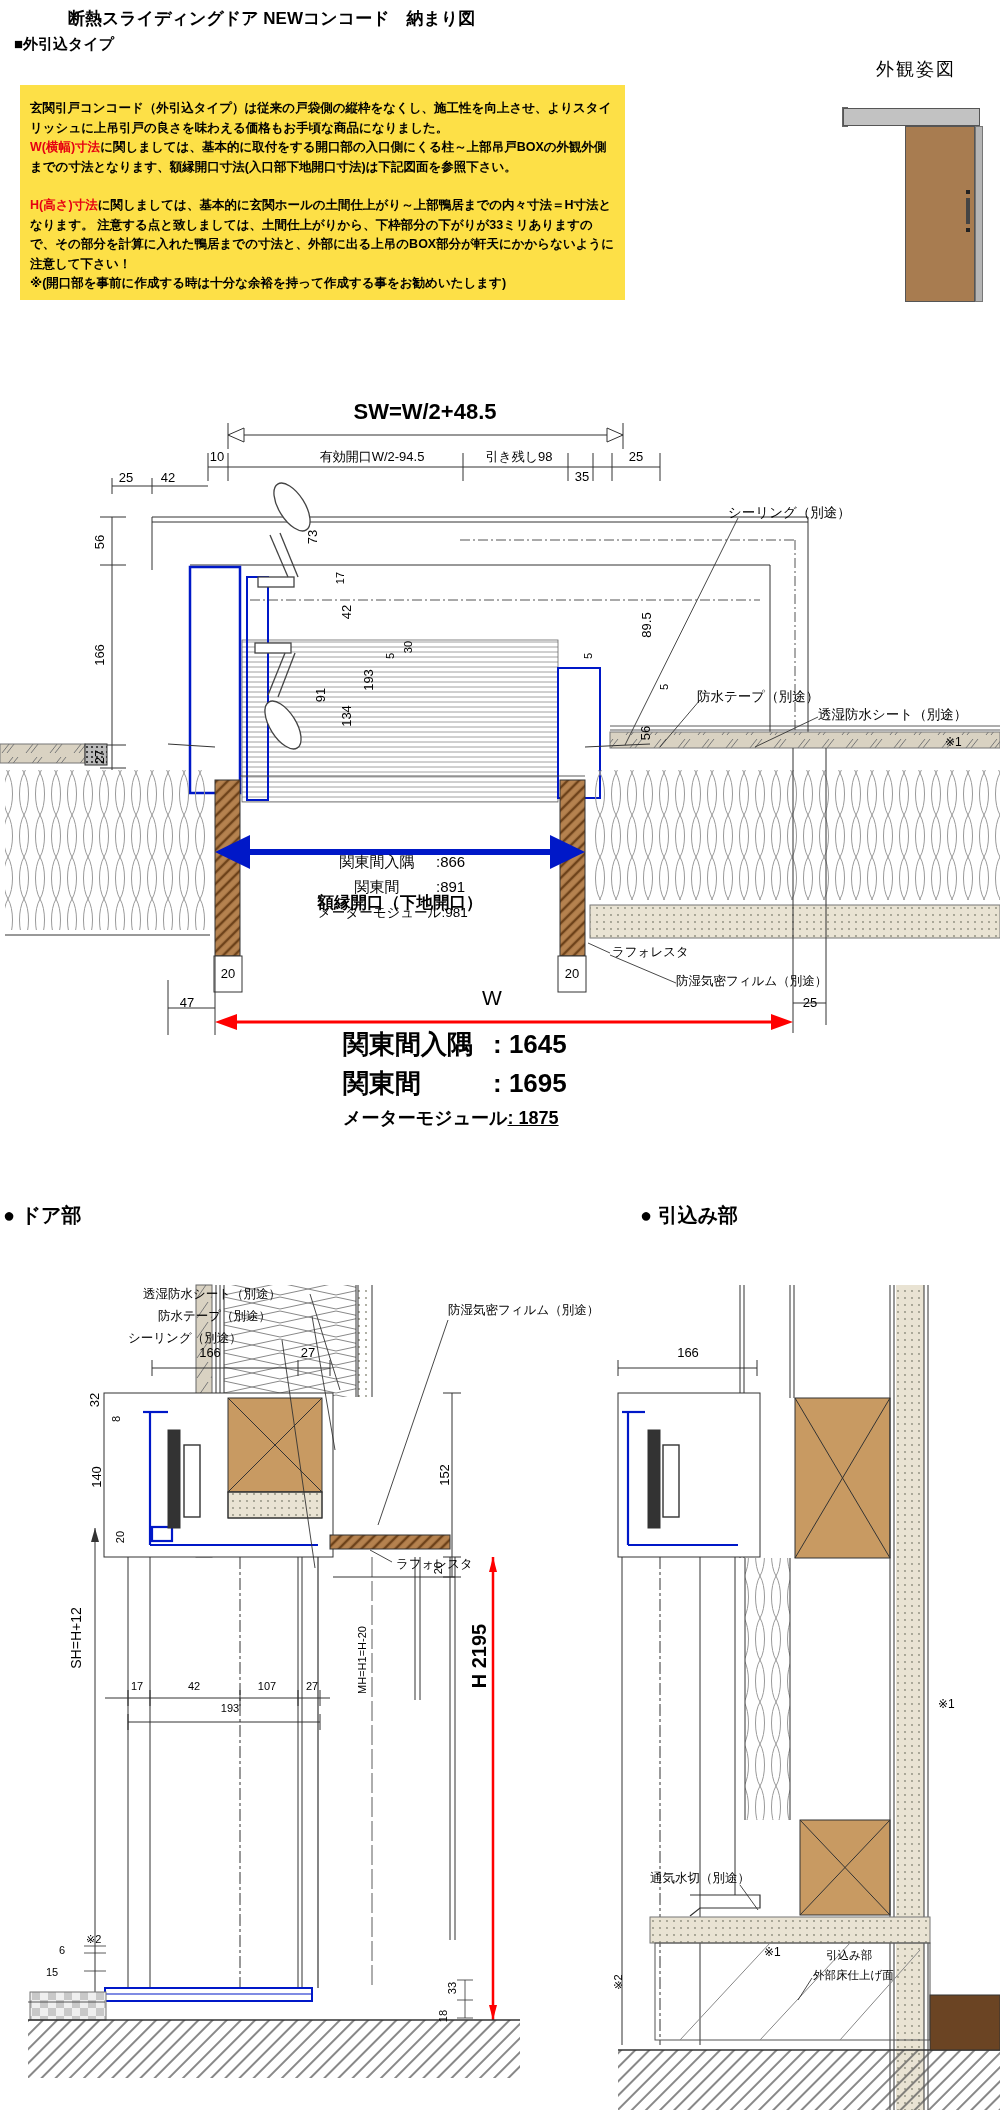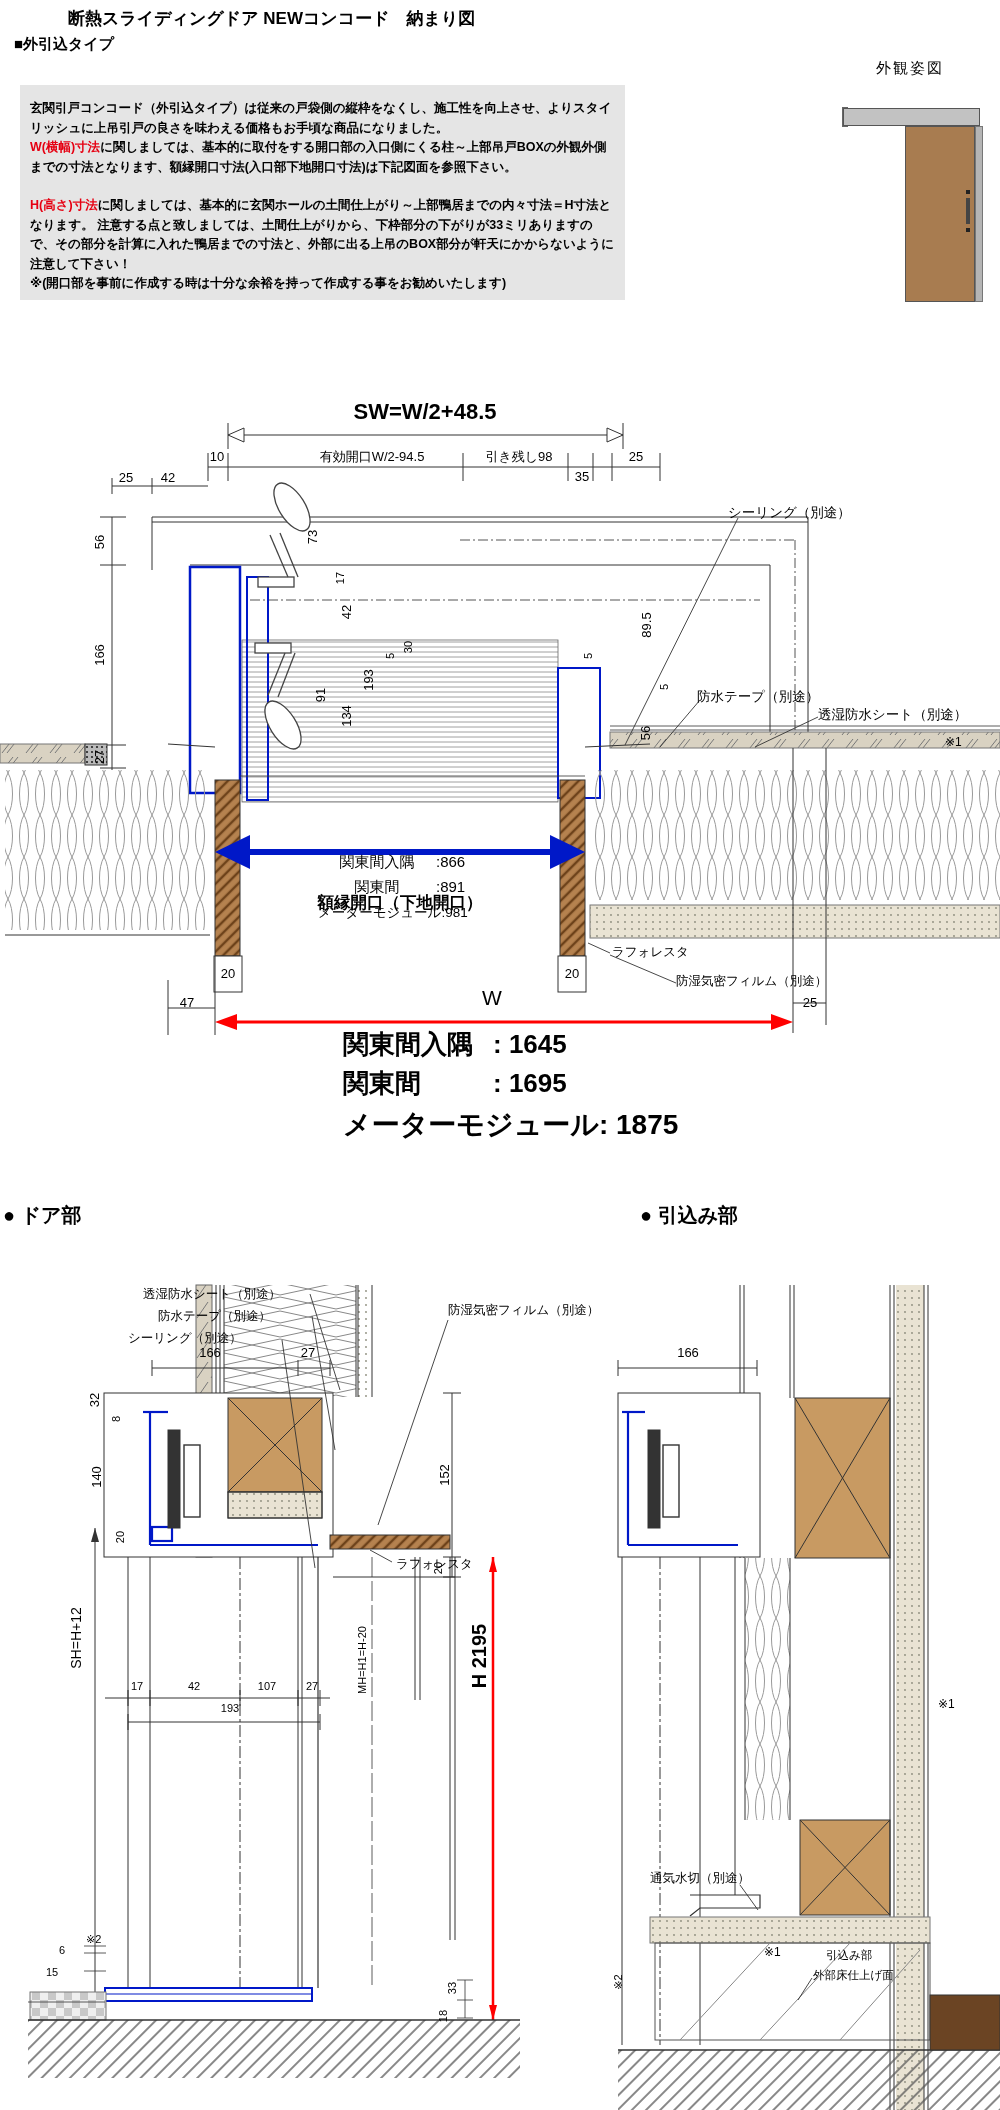--- a/index.html
+++ b/index.html
@@ -3,36 +3,36 @@
 <meta charset="utf-8">
 <style>
   html,body{margin:0;padding:0;background:#fff;}
   #page{position:relative;width:1000px;height:2110px;background:#fff;overflow:hidden;
         font-family:"Liberation Sans","DejaVu Sans",sans-serif;color:#000;}
   .lbl{position:absolute;white-space:nowrap;line-height:1;font-size:12px;color:#000;}
   .c{transform:translate(-50%,-50%);}
   .cr{transform:translate(-50%,-50%) rotate(-90deg);}
   .title{font-size:17px;font-weight:bold;padding-left:48px;}
   .subtitle{font-size:15px;font-weight:bold;}
-  .infobox{position:absolute;left:20px;top:85px;width:605px;height:215px;background:#e5e5e5;
+  .infobox{position:absolute;left:20px;top:85px;width:605px;height:215px;background:#fde047;
            font-size:12.5px;font-weight:600;line-height:19.5px;padding:14px 10px 0 10px;box-sizing:border-box;}
   .infobox p{margin:0 0 0 0;}
   .infobox .gap{height:19px;}
   .red{color:#e60012;}
   .sec-head{font-size:20px;font-weight:bold;}
   .dim{font-size:13px;}
   .dim-s{font-size:11px;}
   .callout{font-size:12.5px;}
   .opening-lbl{font-size:16.5px;font-weight:bold;}
   .tbl-row{position:absolute;font-size:15px;font-weight:normal;white-space:nowrap;text-align:center;}
   .tbl-row .t-lbl{display:inline-block;min-width:118px;}
   .tbl-row.small{font-size:13.5px;}
   .sum-row{position:absolute;font-weight:bold;white-space:nowrap;font-size:26px;}
   .sum-row .s-lbl{display:inline-block;min-width:150px;}
-  .sum-row.small{font-size:28px;}
+  .sum-row.small{font-size:18px;text-decoration:underline;}
   .w-lbl{font-size:21px;}
   .h-lbl{font-size:20px;font-weight:bold;}
   svg{position:absolute;left:0;overflow:visible;}
   
   .app-bar{position:absolute;left:843px;top:108px;width:137px;height:18px;background:#c2c2c2;border:1px solid #555;box-sizing:border-box;}
   .app-cap{position:absolute;left:842px;top:107px;width:6px;height:20px;background:#666;}
   .app-door{position:absolute;left:905px;top:126px;width:70px;height:176px;background:#a87c50;border:1px solid #555;box-sizing:border-box;}
   .app-strip{position:absolute;left:975px;top:126px;width:8px;height:176px;background:#b5b5b5;border:1px solid #777;box-sizing:border-box;}
   .app-dot{position:absolute;width:4px;height:4px;background:#222;}
   .app-handle{position:absolute;left:966px;top:198px;width:4px;height:26px;background:#444;}
@@ -46,21 +46,21 @@
   <div class="lbl subtitle" style="left:14px;top:36px;">■外引込タイプ</div>
 
   <div class="infobox">
     <p><span>玄関引戸コンコード（外引込タイプ）は従来の戸袋側の縦枠をなくし、施工性を向上させ、よりスタイリッシュに上吊引戸の良さを味わえる価格もお手頃な商品になりました。</span></p>
     <p><span class="red">W(横幅)寸法</span><span>に関しましては、基本的に取付をする開口部の入口側にくる柱～上部吊戸BOXの外観外側までの寸法となります、額縁開口寸法(入口部下地開口寸法)は下記図面を参照下さい。</span></p>
     <div class="gap"></div>
     <p><span class="red">H(高さ)寸法</span><span>に関しましては、基本的に玄関ホールの土間仕上がり～上部鴨居までの内々寸法＝H寸法となります。 注意する点と致しましては、土間仕上がりから、下枠部分の下がりが33ミリありますので、その部分を計算に入れた鴨居までの寸法と、外部に出る上吊のBOX部分が軒天にかからないように注意して下さい！</span></p>
     <p><span>※(開口部を事前に作成する時は十分な余裕を持って作成する事をお勧めいたします)</span></p>
   </div>
 
-  <div class="lbl" style="left:876px;top:60px;font-size:15px;letter-spacing:2px;">外観姿図</div>
+  <div class="lbl" style="left:876px;top:60px;font-size:18px;letter-spacing:2px;">外観姿図</div>
   <div>
     <div class="app-cap"></div>
     <div class="app-bar"></div>
     <div class="app-door"></div>
     <div class="app-strip"></div>
     <div class="app-dot" style="left:966px;top:190px;"></div>
     <div class="app-handle"></div>
     <div class="app-dot" style="left:966px;top:228px;"></div>
   </div>
 

